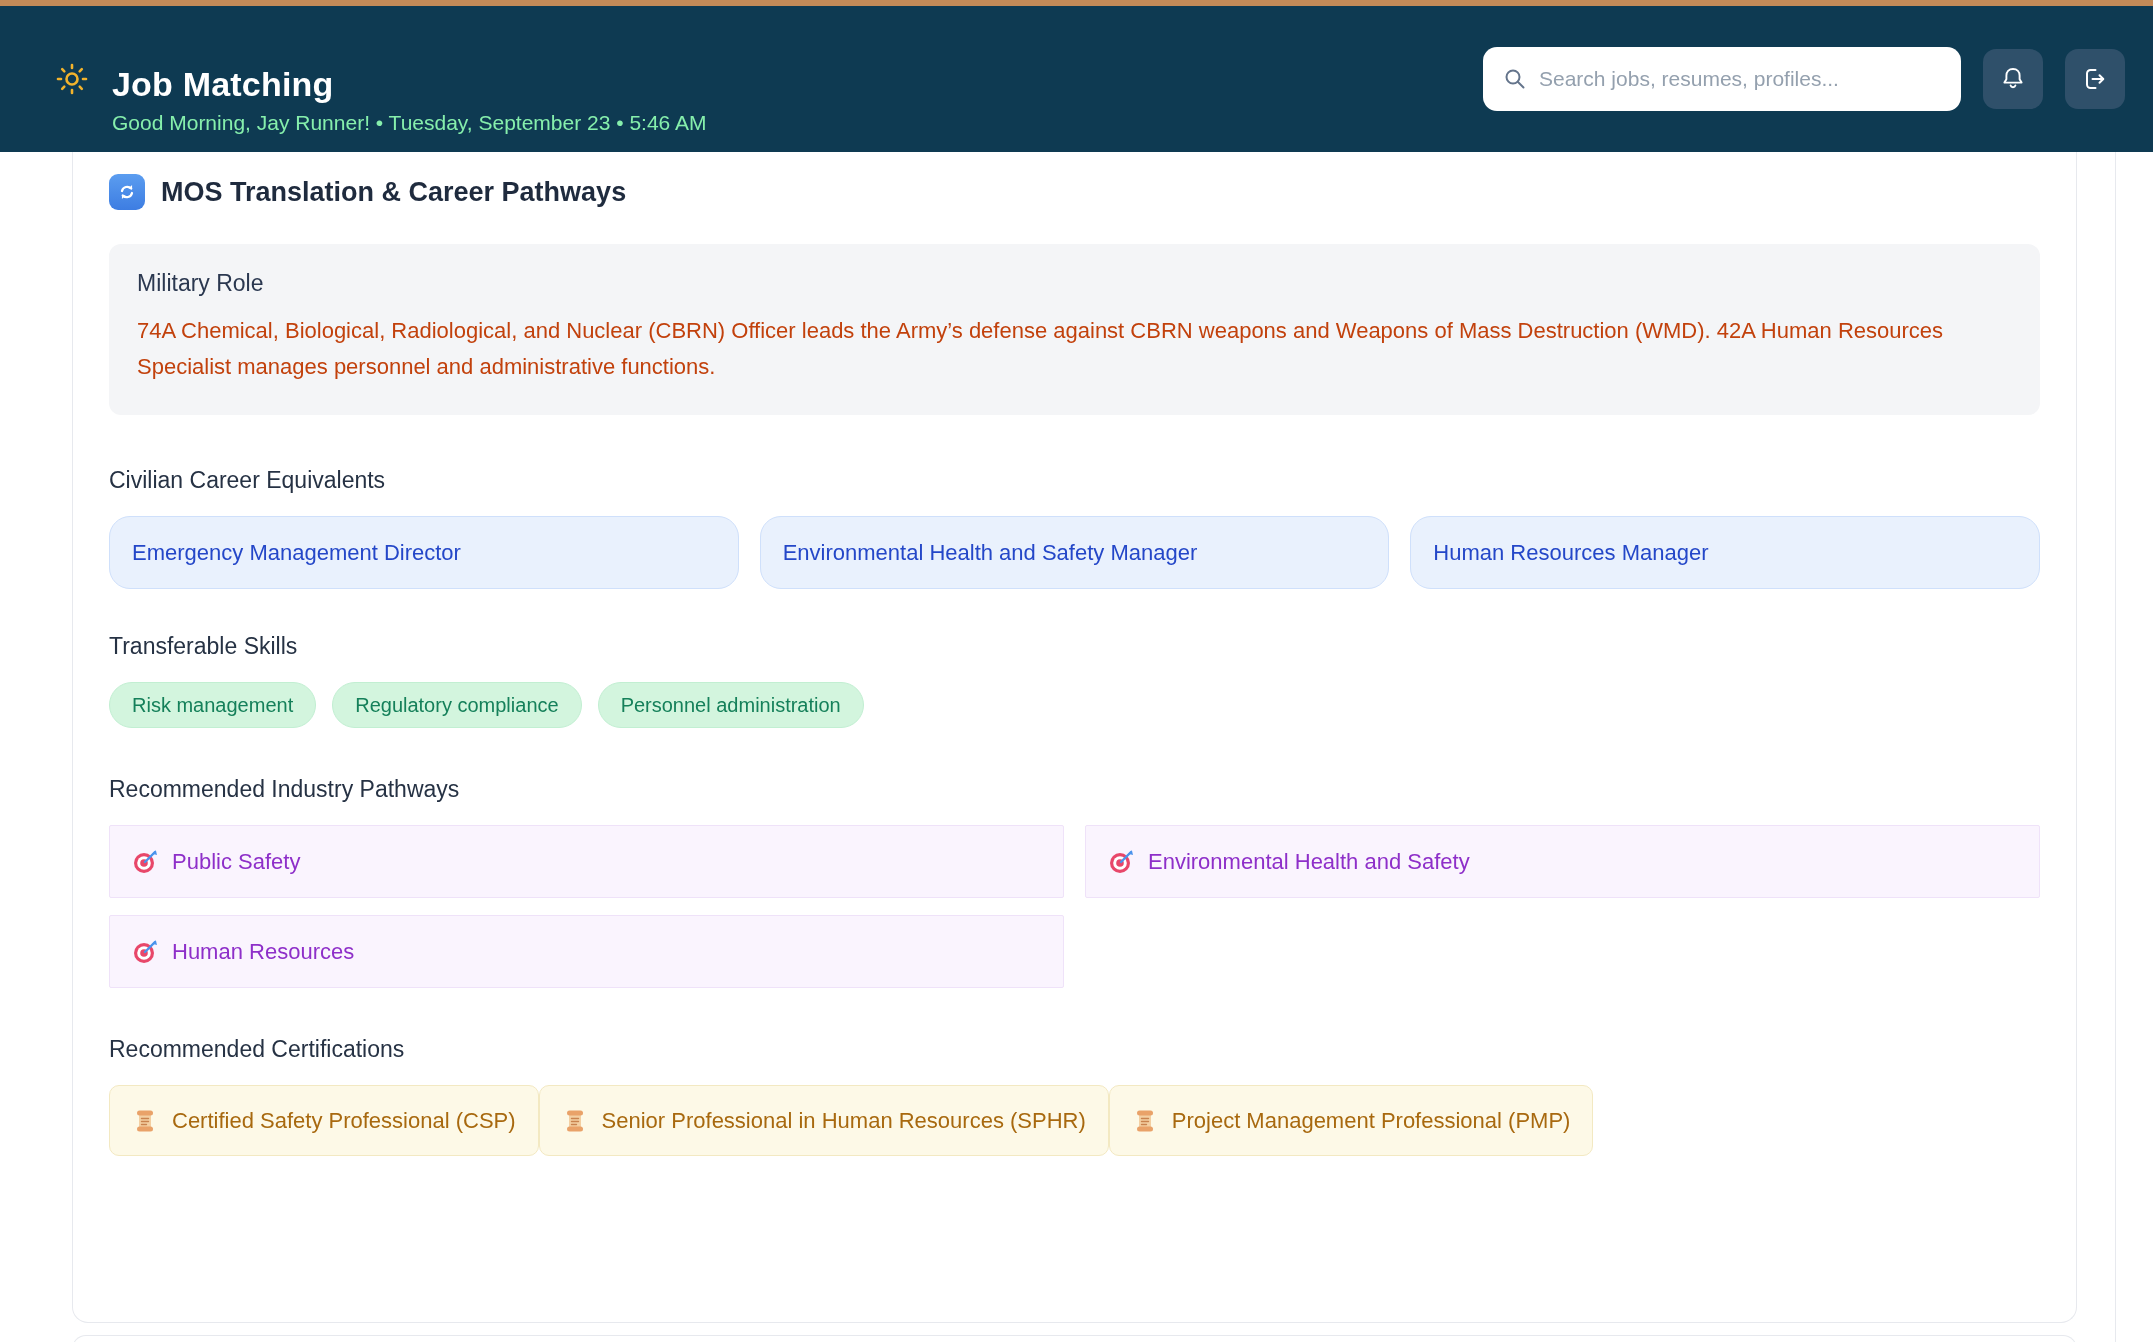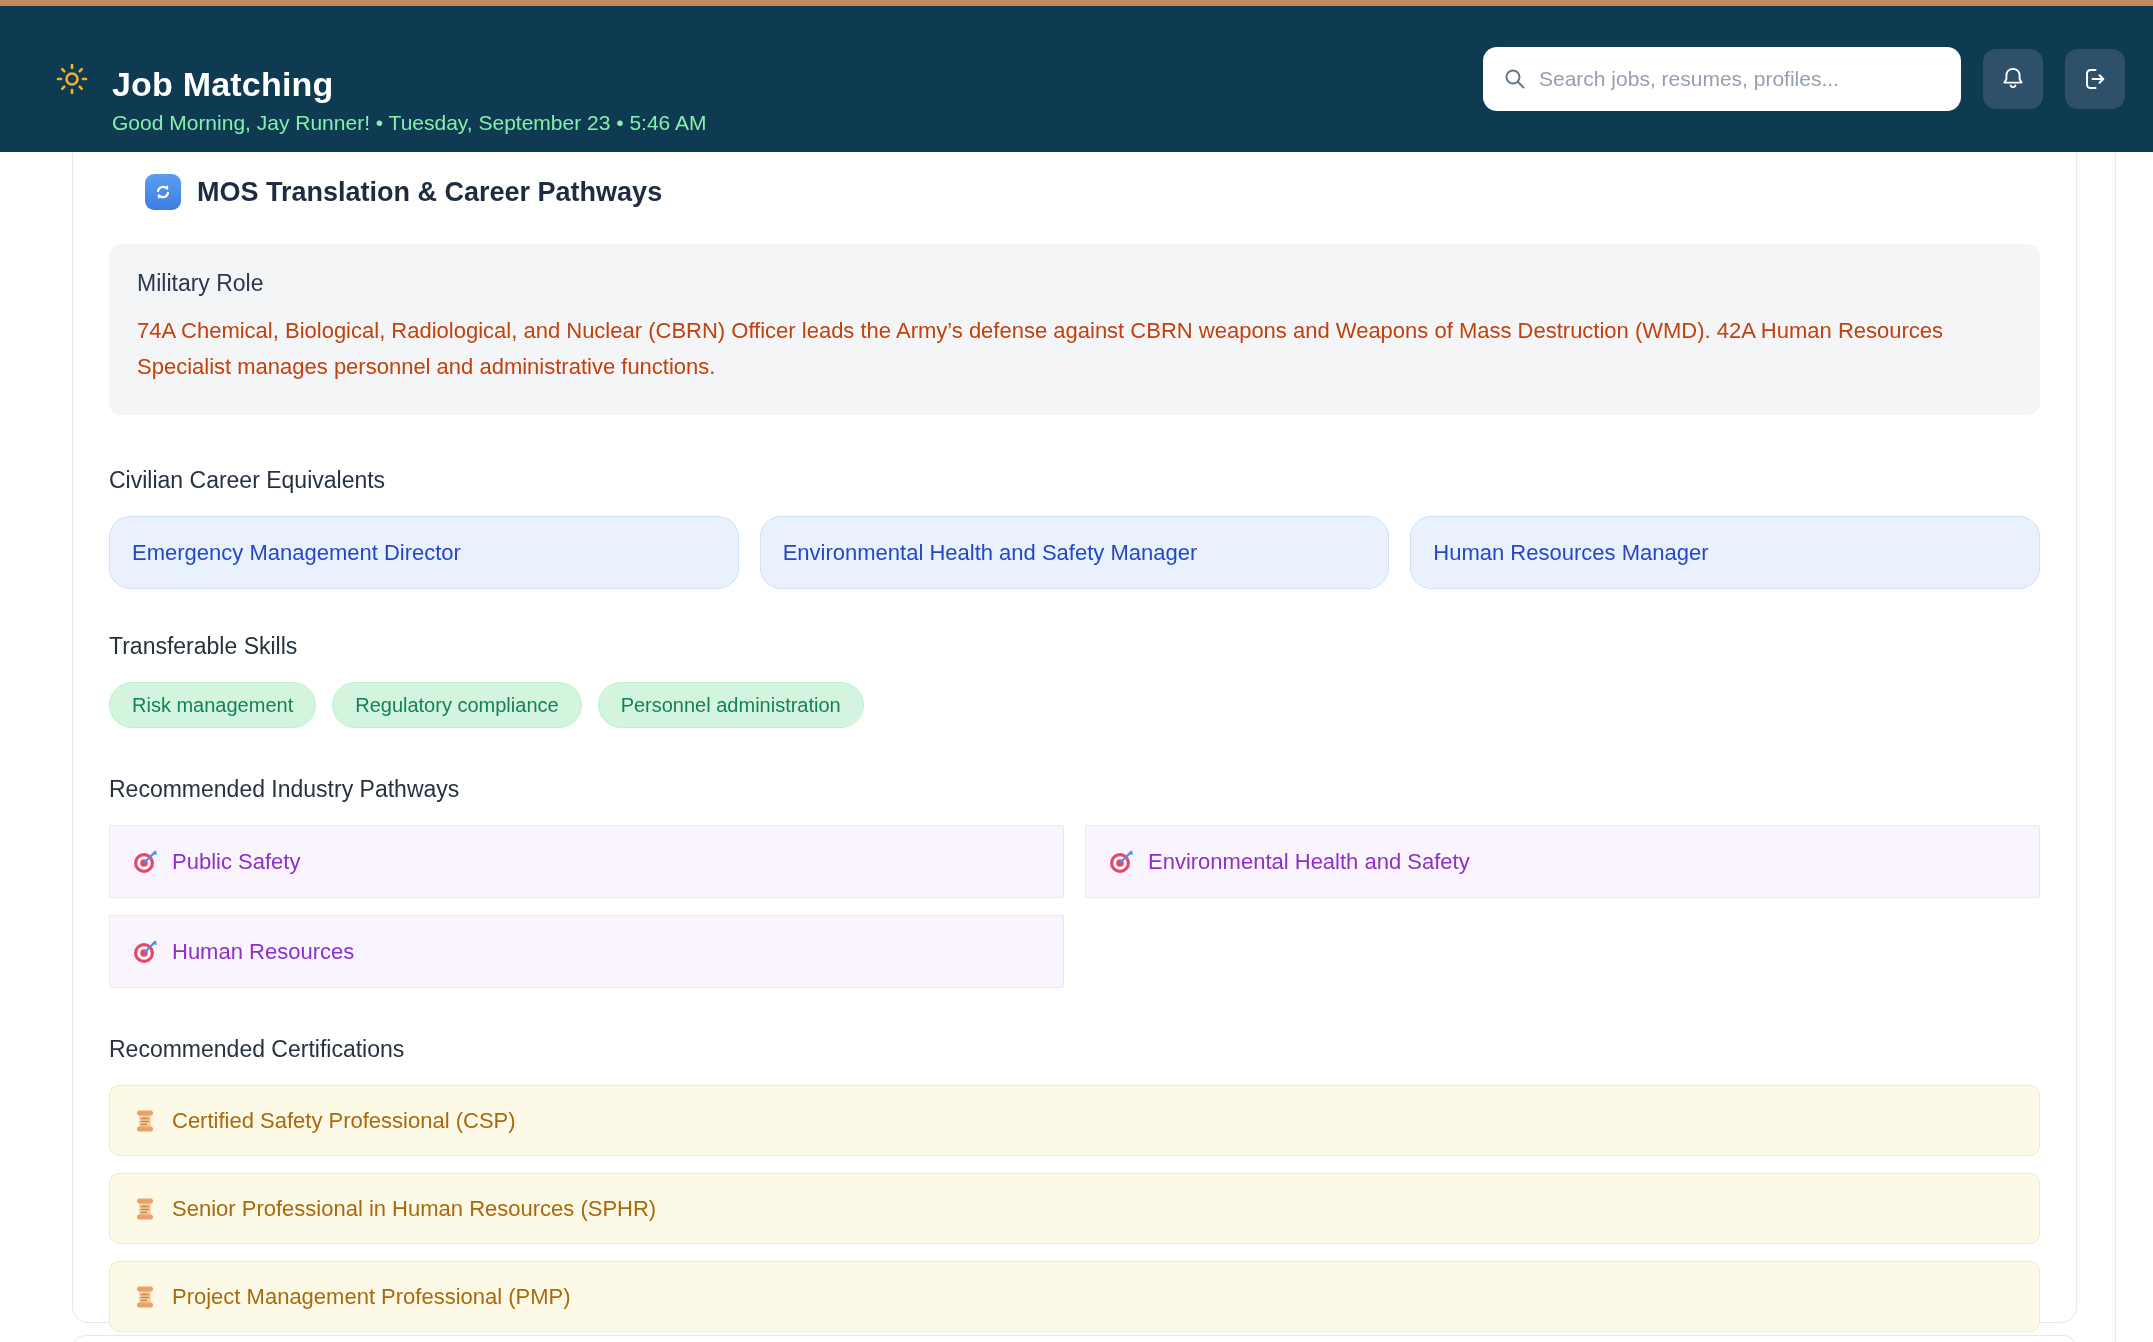--- a/index.html
+++ b/index.html
@@ -30,21 +30,21 @@
   
   .main-area { position:relative; width:100%; height:calc(1342px - 152px); }
   .content-card { position:absolute; left:72px; width:2005px; top:0; height:1171px;
                   background:#ffffff; border:1px solid #e7e9ee; border-top:none;
                   border-radius:0 0 16px 16px; padding:22px 36px 0 36px; }
   .next-card { position:absolute; left:72px; width:2005px; top:1183px; height:30px;
                background:#ffffff; border:1px solid #e7e9ee; border-bottom:none;
                border-radius:14px 14px 0 0; }
   .right-divider { position:absolute; top:0; bottom:0; left:2115px; width:1px; background:#e7e9ee; }
 
-  .section-head { display:flex; align-items:center; gap:16px; margin-bottom:34px;margin-left:36px; }
+  .section-head { display:flex; align-items:center; gap:16px; margin-bottom:34px; }
   .sync-badge { width:36px; height:36px; border-radius:9px;
                 background:linear-gradient(180deg,#5b9df0,#3d7de2);
                 display:flex; align-items:center; justify-content:center; }
   .section-title { font-size:27px; font-weight:700; color:#1f2b3e; }
 
   .military-box { background:#f4f5f7; border-radius:12px; padding:26px 28px 30px 28px;
                   margin-bottom:52px; }
   .military-heading { font-size:23px; font-weight:500; color:#2b3850; margin-bottom:16px; }
   .military-text { font-size:22px; color:#c2410c; line-height:1.64; max-width:1920px; }
 
@@ -59,21 +59,21 @@
   .skill-pill { background:#d3f5de; border:1px solid #c2efd2; border-radius:999px;
                 height:46px; display:flex; align-items:center; padding:0 22px;
                 font-size:20px; color:#15805a; }
 
   .pathway-grid { display:grid; grid-template-columns:repeat(2,1fr); gap:17px 21px;
                   margin-bottom:48px; }
   .pathway-card { background:#faf4fe; border:1px solid #efe2f9; border-radius:2px;
                   height:73px; display:flex; align-items:center; gap:14px; padding:0 22px;
                   font-size:22px; color:#8e2fc9; cursor:pointer; }
 
-  .cert-list { display:flex; flex-direction:column; gap:17px; }
+  .cert-list { display:flex; flex-direction:row; }
   .cert-card { background:#fdf9e7; border:1px solid #f3e9c2; border-radius:10px;
                height:71px; display:flex; align-items:center; gap:14px; padding:0 22px;
                font-size:22px; color:#a8690f; cursor:pointer; }
 </style>
 </head>
 <body>
 
 <div class="top-accent"></div>
 
 <header class="app-header">

